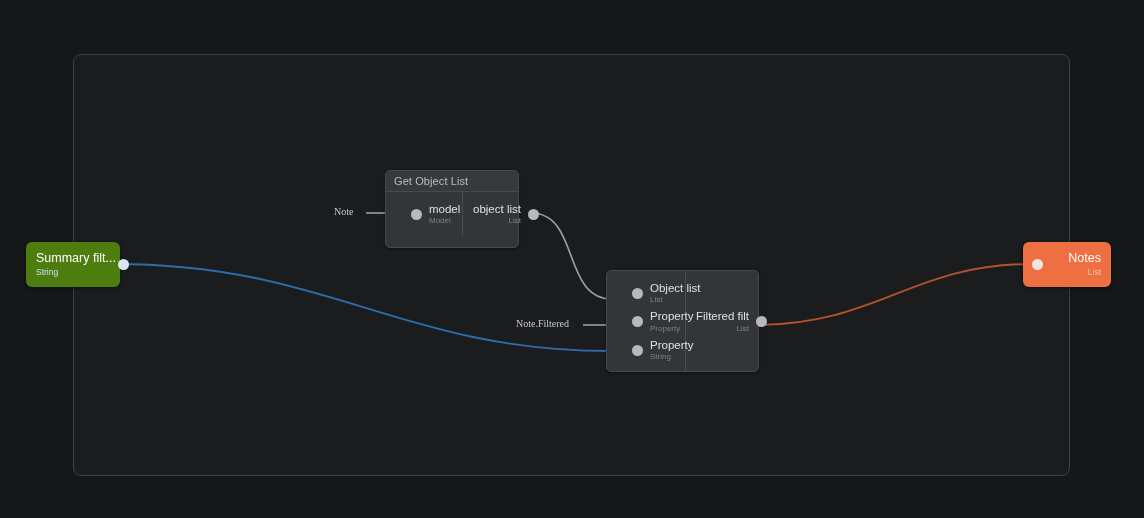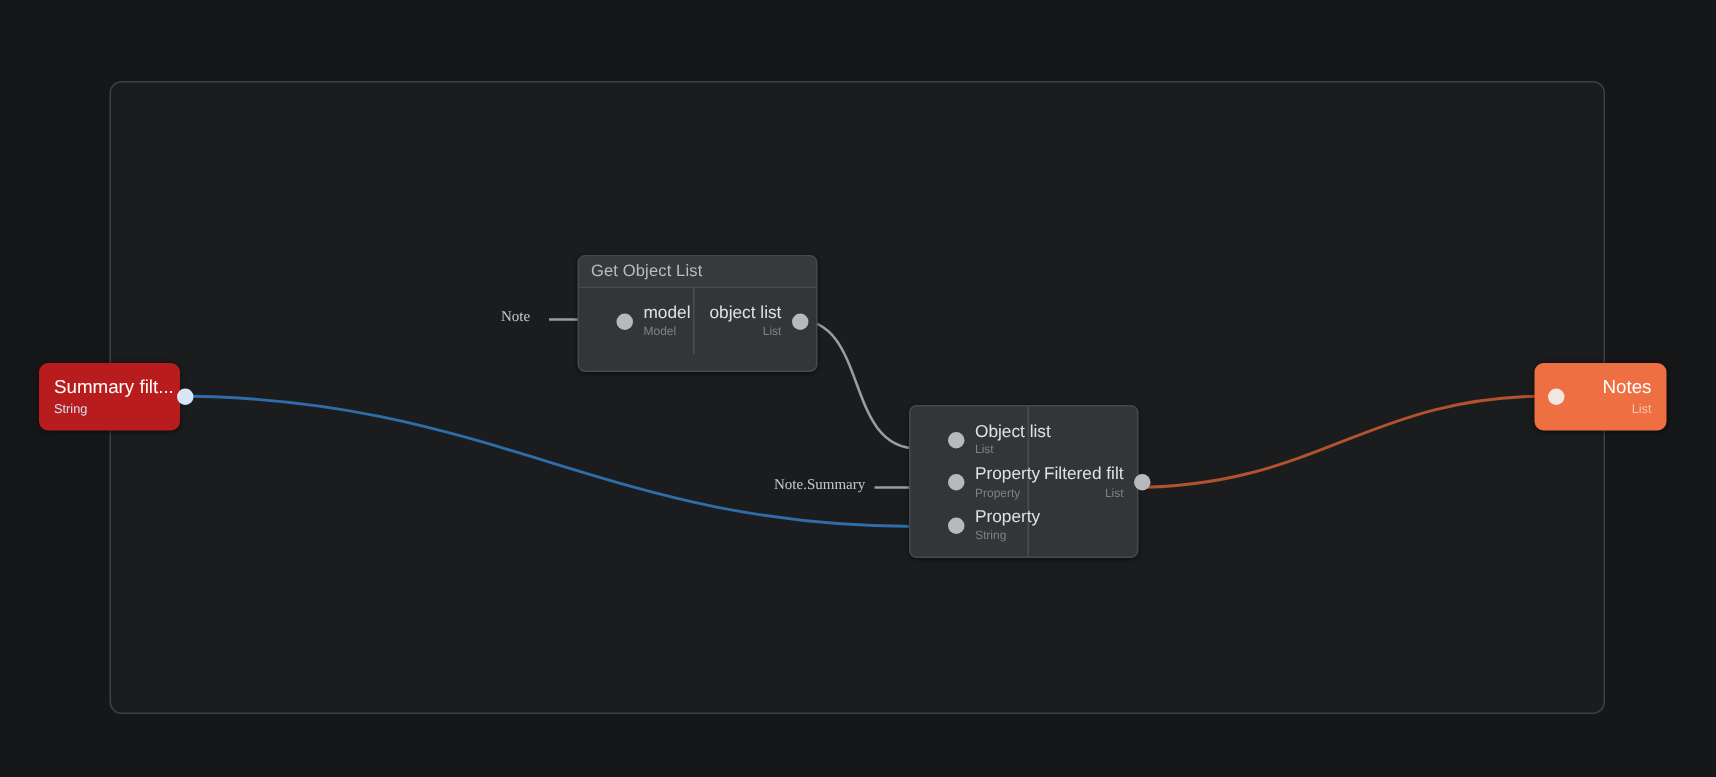--- a/index.html
+++ b/index.html
@@ -124,21 +124,21 @@
     white-space: nowrap;
   }
 
   
   .io-node {
     border-radius: 6px;
     display: flex;
     align-items: center;
     box-shadow: 0 1px 4px rgba(0,0,0,.5);
   }
-  .io-node.blue  { background: #b91c1c; }
+  .io-node.blue  { background: #4d7c0f; }
   .io-node.orange{ background: #ee7042; }
 
   .io-labels {
     display: flex;
     flex-direction: column;
     line-height: 1.1;
   }
   .io-title {
     font-size: 12.5px;
     color: #ffffff;
@@ -180,21 +180,21 @@
     height: 45px;
     padding: 0 10px 0 9px;
     justify-content: space-between;
   }
   #node-notes .io-labels { align-items: flex-end; }
 
   
   #node-get-object-list {
     left: 385px;
     top: 170px;
-    width: 160px;
+    width: 134px;
     height: 78px;
   }
   #node-get-object-list .col-in  { width: 76px; }
 
   #node-filter-list-contains {
     left: 606px;
     top: 270px;
     width: 153px;
     height: 102px;
   }
@@ -225,21 +225,21 @@
     <path d="M 531,213 C 580,213 562,299 612,299" fill="none" stroke="#9a9da1" stroke-width="1.7"></path>
 
     <path d="M 583,325 L 610,325" fill="none" stroke="#9a9da1" stroke-width="1.6"></path>
 
     <path d="M 114,264 C 330,264 400,351 611,351" fill="none" stroke="#2e6da8" stroke-width="1.9"></path>
 
     <path d="M 753,325 C 880,325 910,264 1033,264" fill="none" stroke="#b2522f" stroke-width="1.9"></path>
   </svg>
 
   <div class="ext-label" id="ext-label-note">Note</div>
-  <div class="ext-label" id="ext-label-note-summary">Note.Summary</div>
+  <div class="ext-label" id="ext-label-note-summary">Note.Filtered</div>
 
   <div class="node io-node blue" id="node-summary-filter">
     <div class="io-labels">
       <div class="io-title">Summary filt...</div>
       <div class="io-sub">String</div>
     </div>
     <div class="io-dot"></div>
   </div>
 
   <div class="node fn-node" id="node-get-object-list">

